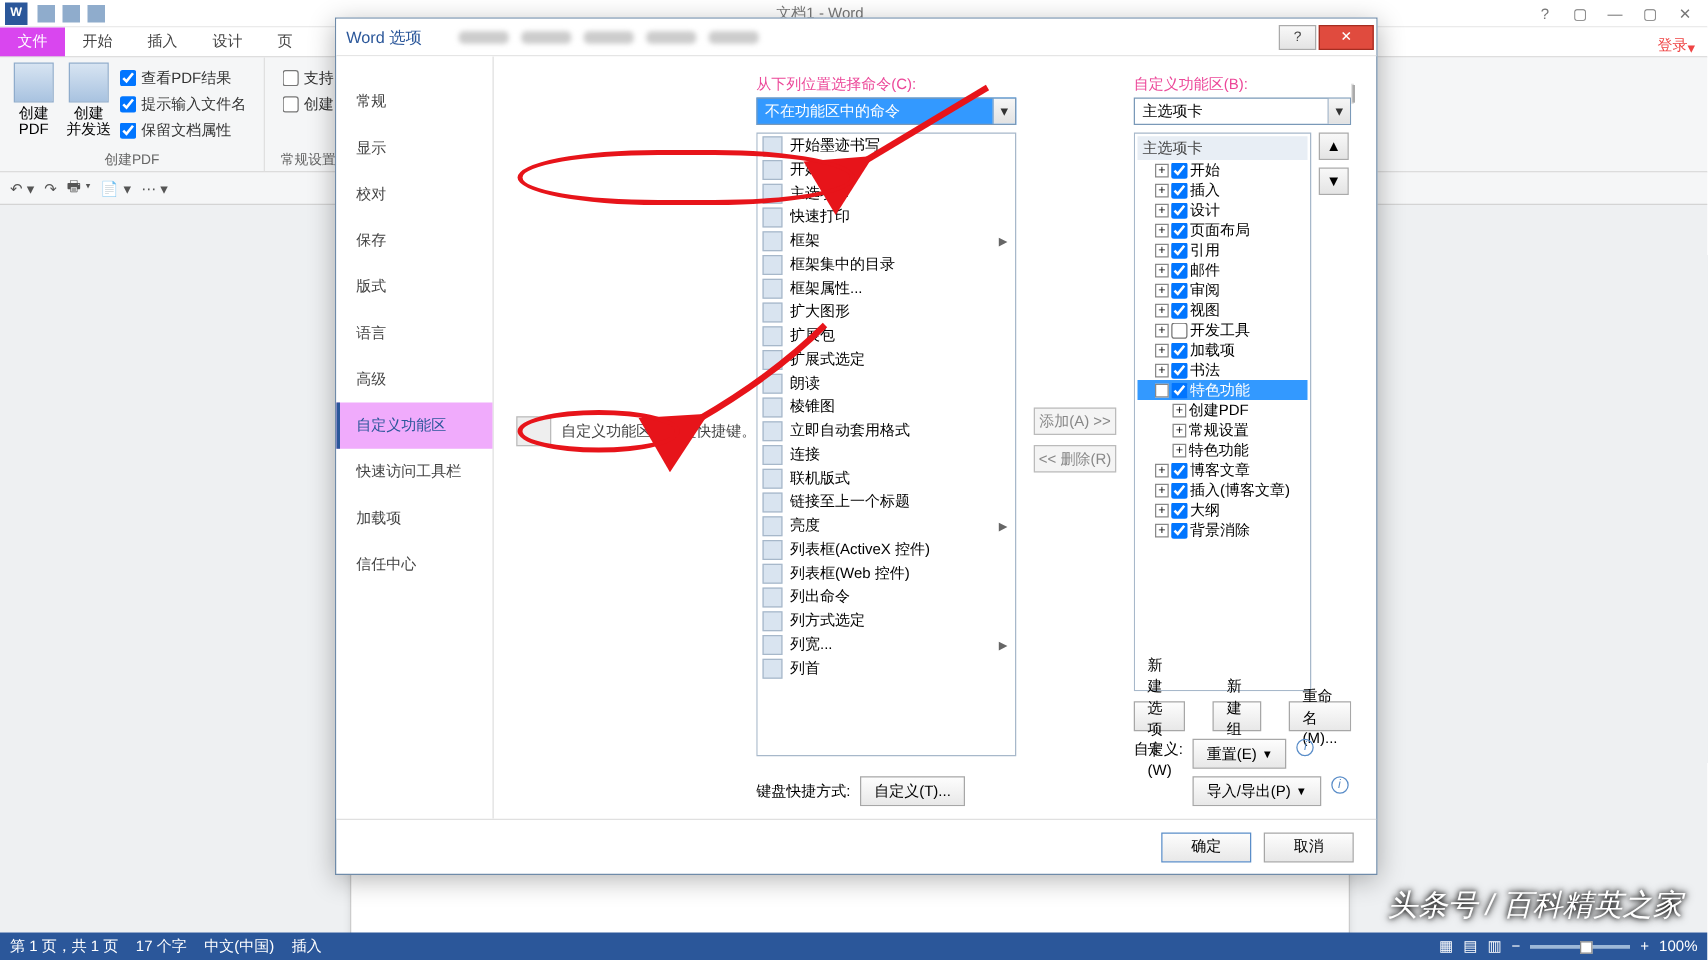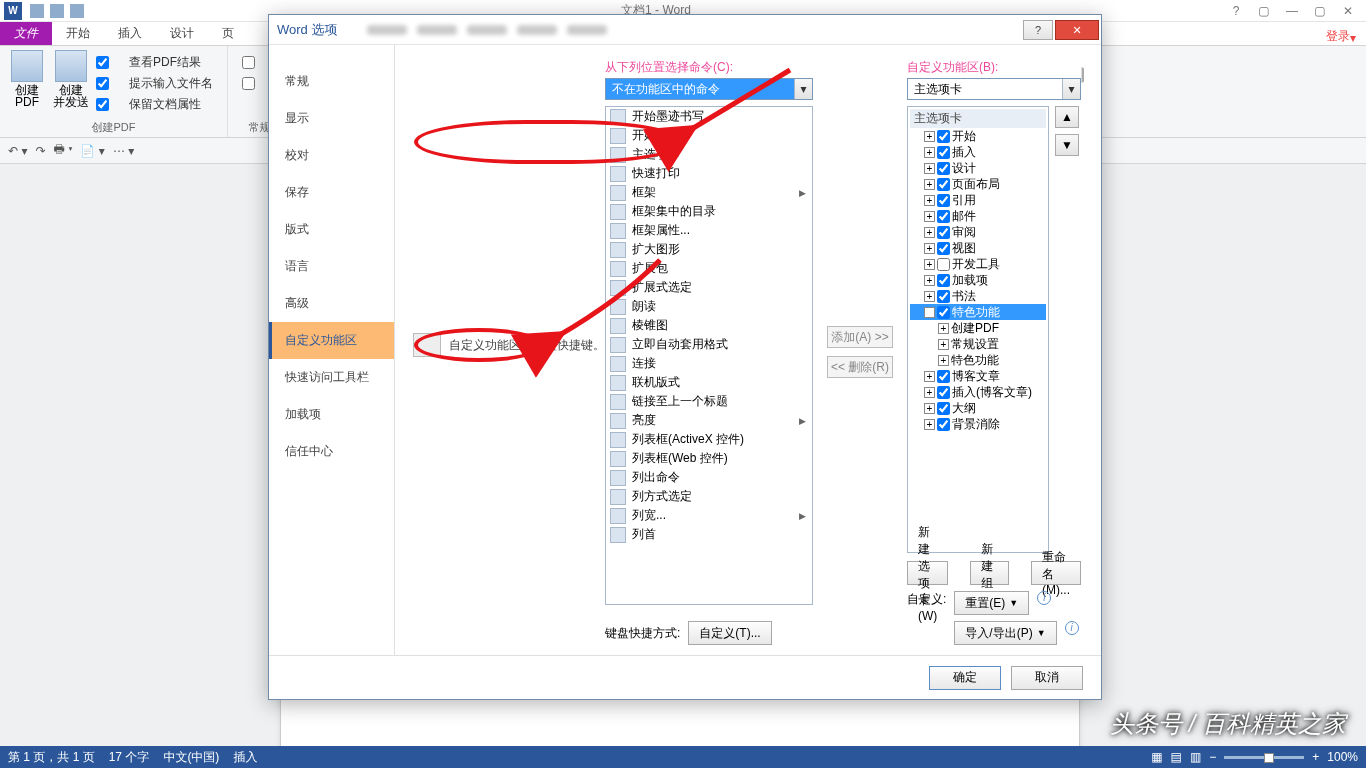--- a/index.html
+++ b/index.html
@@ -9,33 +9,33 @@
 .titlebar { height: 22px; background: #fff; display: flex; align-items: center; border-bottom: 1px solid #e5e5e5; }
 .titlebar .wicon { width: 18px; height: 18px; background: #2b579a; color: #fff; font-weight: bold; text-align: center; line-height: 18px; margin: 0 4px; font-size: 10px; }
 .titlebar .qat { display: flex; gap: 6px; padding-left: 4px; }
 .titlebar .qat span { width: 14px; height: 14px; display: inline-block; }
 .titlebar .title { flex: 1; text-align: center; color: #777; }
 .titlebar .winbtns { display: flex; gap: 12px; padding-right: 10px; color: #777; }
 .titlebar .winbtns span { width: 16px; text-align: center; }
 
 
 .ribbon-tabs { height: 24px; background: #fff; display: flex; align-items: stretch; border-bottom: 1px solid #d4d4d4; }
-.ribbon-tabs .file { background: #a21caf; color: #fff; padding: 0 14px; display: flex; align-items: center; font-style: italic; }
+.ribbon-tabs .file { background: #d946ef; color: #fff; padding: 0 14px; display: flex; align-items: center; }
 .ribbon-tabs .tab { padding: 0 14px; display: flex; align-items: center; color: #444; }
 .ribbon-tabs .login { margin-left: auto; padding: 0 10px; display: flex; align-items: flex-end; color: #ef4444; }
 
 
 .ribbon { height: 92px; background: #f5f6f7; border-bottom: 1px solid #d4d4d4; display: flex; }
 .rgroup { border-right: 1px solid #e0e0e0; padding: 4px 8px 2px 8px; display: flex; flex-direction: column; }
 .rgroup .bigbtns { display: flex; gap: 6px; }
 .bigbtn { width: 38px; display: flex; flex-direction: column; align-items: center; gap: 2px; }
 .bigbtn .ico { width: 32px; height: 32px; background: linear-gradient(#d7e4f2,#a9c3e0); border: 1px solid #8faccc; }
 .bigbtn .lbl { font-size: 11px; text-align: center; line-height: 12px; }
 .checks { display: flex; flex-direction: column; gap: 4px; padding: 4px 6px; }
-.chk { display: flex; align-items: center; gap: 20px; font-size: 12px; color: #333; }
+.chk { display: flex; align-items: center; gap: 4px; font-size: 12px; color: #333; }
 .chk input { width: 13px; height: 13px; }
 .grouplabel { text-align: center; font-size: 11px; color: #666; margin-top: auto; }
 
 
 .qat2 { height: 26px; background: #f5f6f7; border-bottom: 1px solid #d4d4d4; display: flex; align-items: center; gap: 8px; padding-left: 8px; }
 .qat2 span { color: #555; }
 
 
 .docarea { position: absolute; left: 0; right: 0; top: 164px; bottom: 22px; background: #eef0f2; }
 .page { position: absolute; left: 280px; top: 0; width: 800px; height: 600px; background: #fff; border: 1px solid #ccc; box-shadow: 0 2px 6px rgba(0,0,0,0.1); }
@@ -57,21 +57,21 @@
 .dtitle .blur span { width:40px; height:10px; background:#ccc; border-radius:4px; filter: blur(2px); }
 .dtitle .dbtns { display: flex; }
 .dtitle .dbtn { width: 30px; height: 20px; border: 1px solid #aaa; background: linear-gradient(#f8f8f8,#e4e4e4); margin-right: 2px; text-align: center; line-height: 18px; color: #444; font-size: 11px; }
 .dtitle .dbtn.close { background: #e04b3e; color: #fff; border-color: #a42d22; width: 44px; }
 
 .dbody { flex:1; display: flex; overflow: hidden; }
 
 
 .dnav { width: 126px; background: #fff; border-right: 1px solid #e0e0e0; padding-top: 18px; }
 .dnav .item { padding: 10px 16px; color: #444; cursor: default; }
-.dnav .item.sel { background: #fdba74; border-left: 3px solid #2b579a; padding-left: 13px; color: #2b579a; }
+.dnav .item.sel { background: #f0abfc; border-left: 3px solid #2b579a; padding-left: 13px; color: #2b579a; }
 
 
 .dcontent { flex:1; padding: 14px 18px 10px 18px; display: flex; flex-direction: row; overflow: hidden; }
 .dheader { display: flex; align-items: center; gap: 8px; margin-bottom: 14px; }
 .dheader .hicon { width: 28px; height: 24px; border: 1px solid #bbb; background: #eee; }
 .dheader .htxt { color: #444; }
 
 .twocol { display: flex; gap: 14px; flex: 1; overflow: hidden; }
 .col { display: flex; flex-direction: column; }
 .col.left { width: 238px; }

